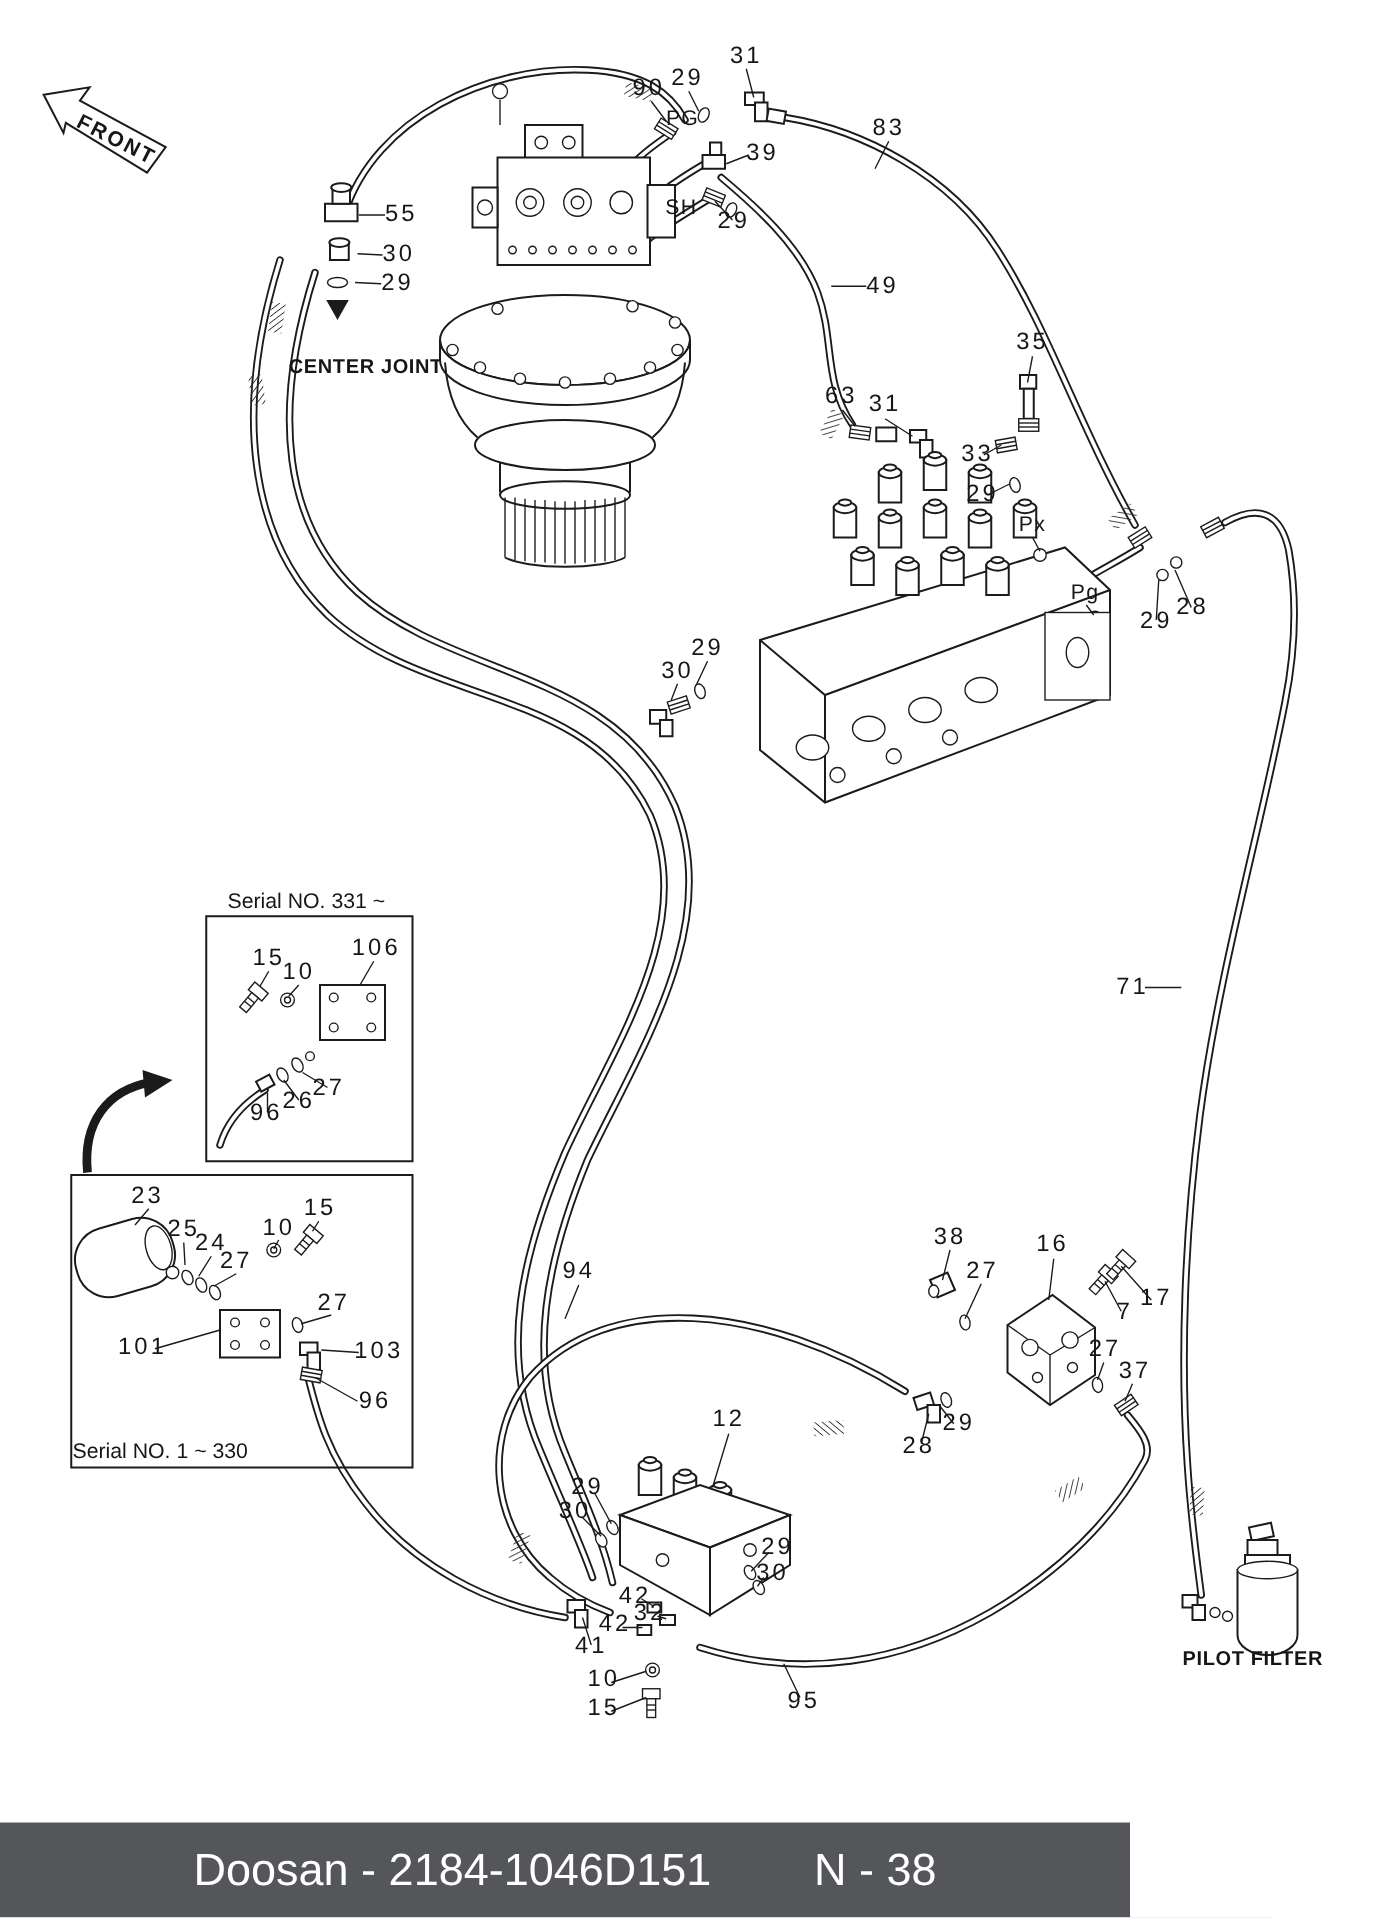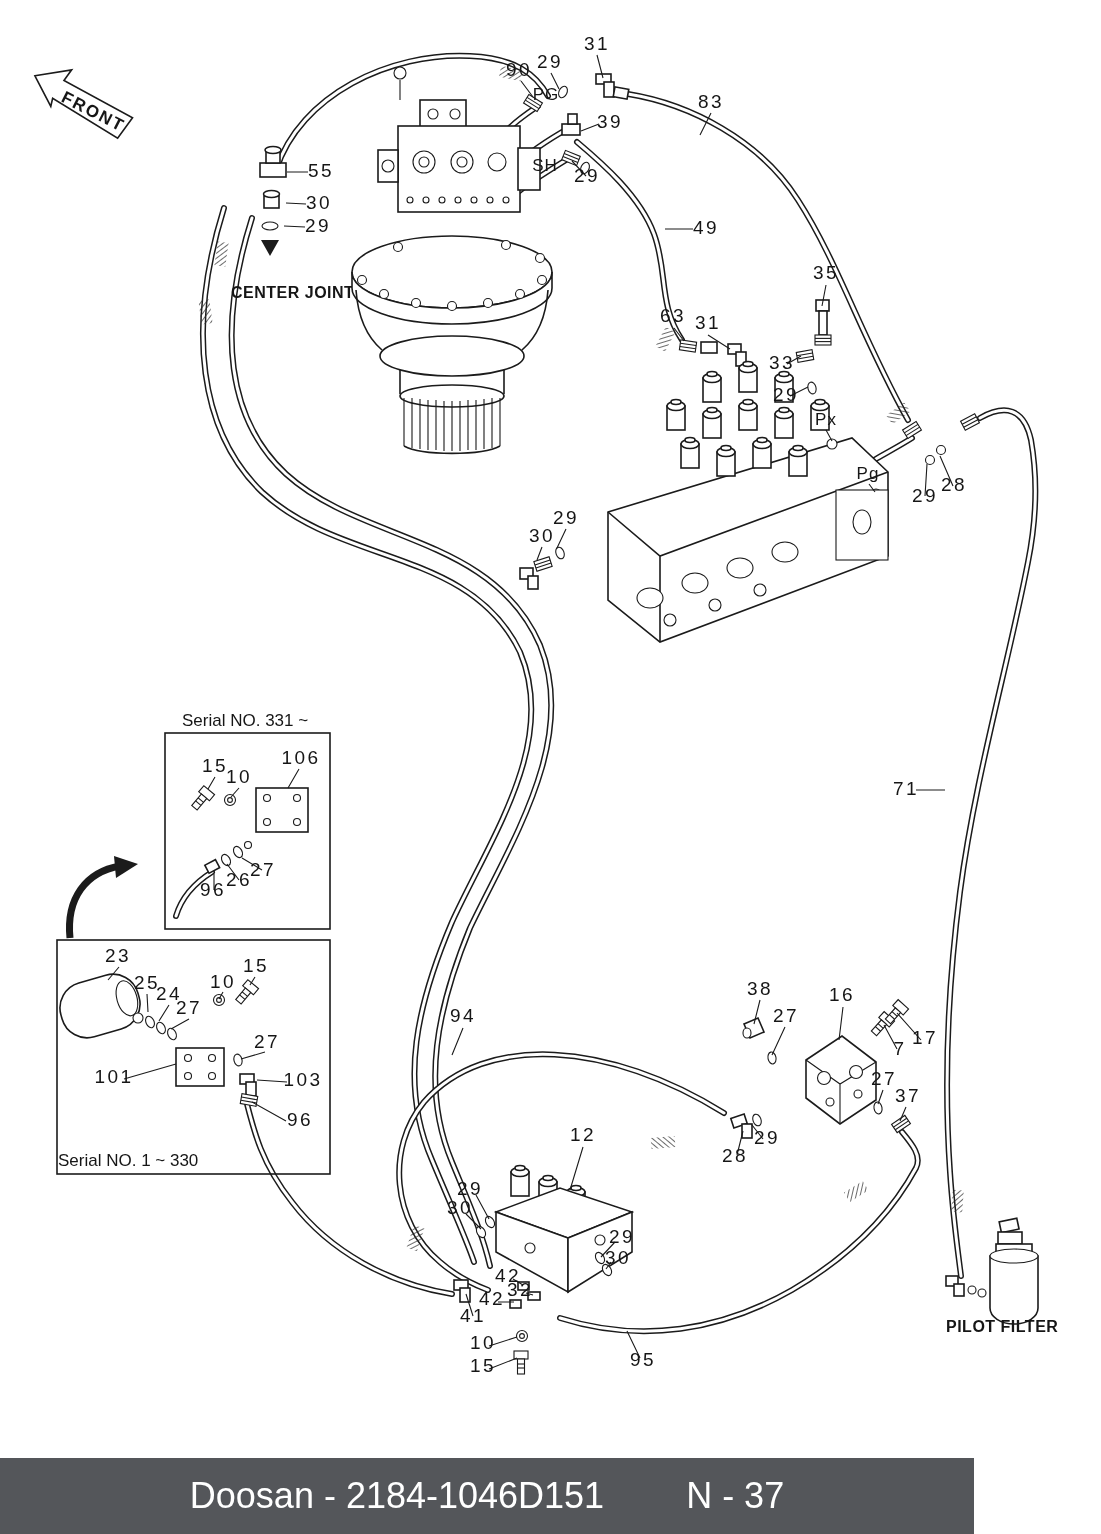--- a/index.html
+++ b/index.html
@@ -22,21 +22,21 @@
   .callout{font-size:19px;letter-spacing:2.5px;text-anchor:middle;
            font-family:"Liberation Sans",sans-serif;}
   .portlbl{font-size:17px;letter-spacing:1px;text-anchor:middle;
            font-family:"Liberation Sans",sans-serif;}
   .arealbl{font-size:16px;font-weight:bold;letter-spacing:0.5px;
            font-family:"Liberation Sans",sans-serif;}
   .seriallbl{font-size:17px;font-family:"Liberation Sans",sans-serif;}
   .front-text{font-size:17px;font-weight:bold;letter-spacing:2px;
               font-family:"Liberation Sans",sans-serif;}
 
-  .footer{position:absolute;left:0;bottom:0;width:974px;height:76px;background:#54565a;
+  .footer{position:absolute;left:0;bottom:0;width:904px;height:76px;background:#54565a;
           color:#ffffff;display:flex;align-items:center;justify-content:center;gap:82px;
           font-size:36px;font-family:"Liberation Sans",sans-serif;}
 </style>
 </head>
 <body>
 
 <div class="page">
 
 <svg class="diagram" width="1101" height="1458" viewBox="0 0 1101 1458">
 
@@ -423,16 +423,16 @@
     <text class="portlbl" x="546" y="100">PG</text>
     <text class="portlbl" x="545" y="171">SH</text>
     <text class="portlbl" x="826" y="425">Px</text>
     <text class="portlbl" x="868" y="479">Pg</text>
   </g>
 
 </svg>
 
 <div class="footer">
   <span>Doosan - 2184-1046D151</span>
-  <span>N - 37</span>
+  <span>N - 38</span>
 </div>
 
 </div>
 
 </body></html>

